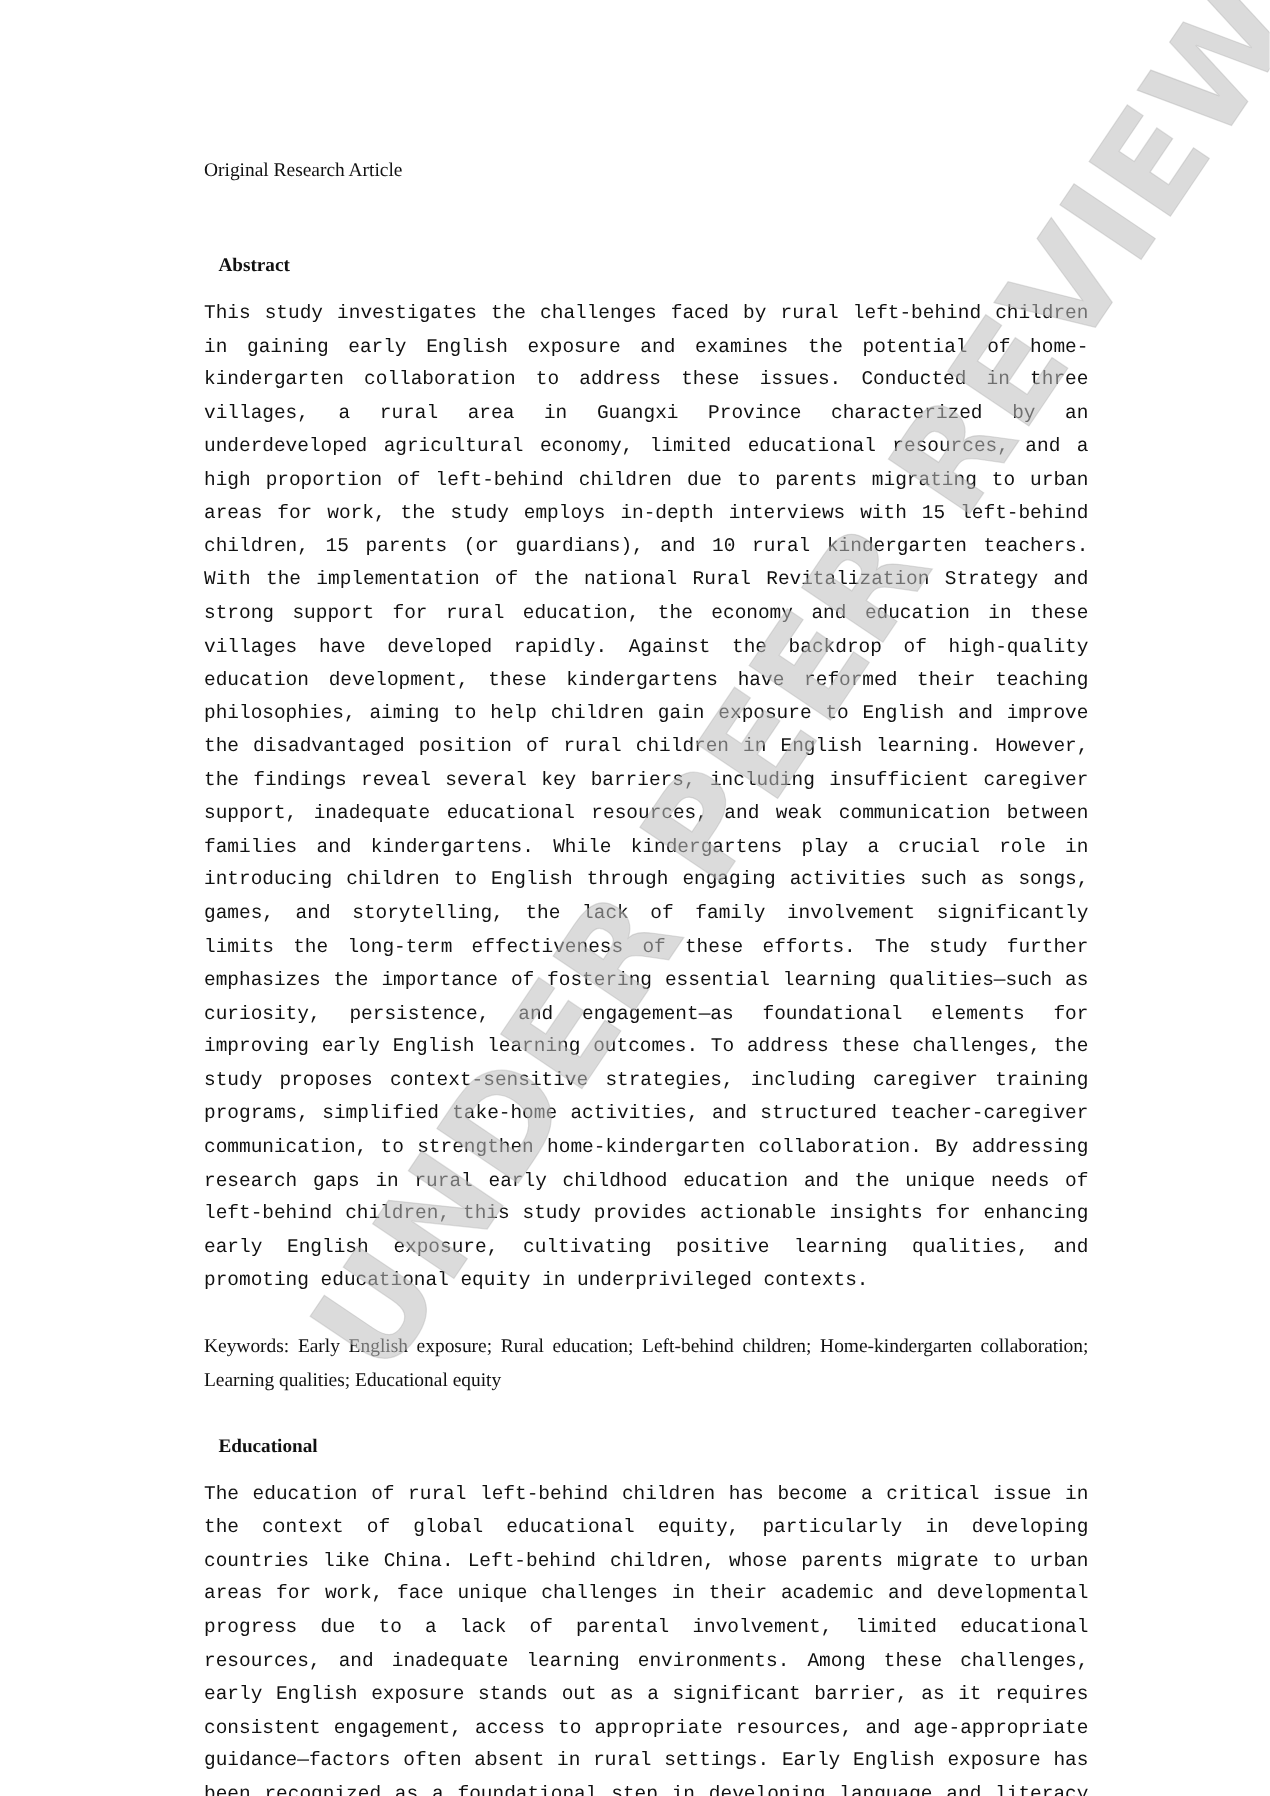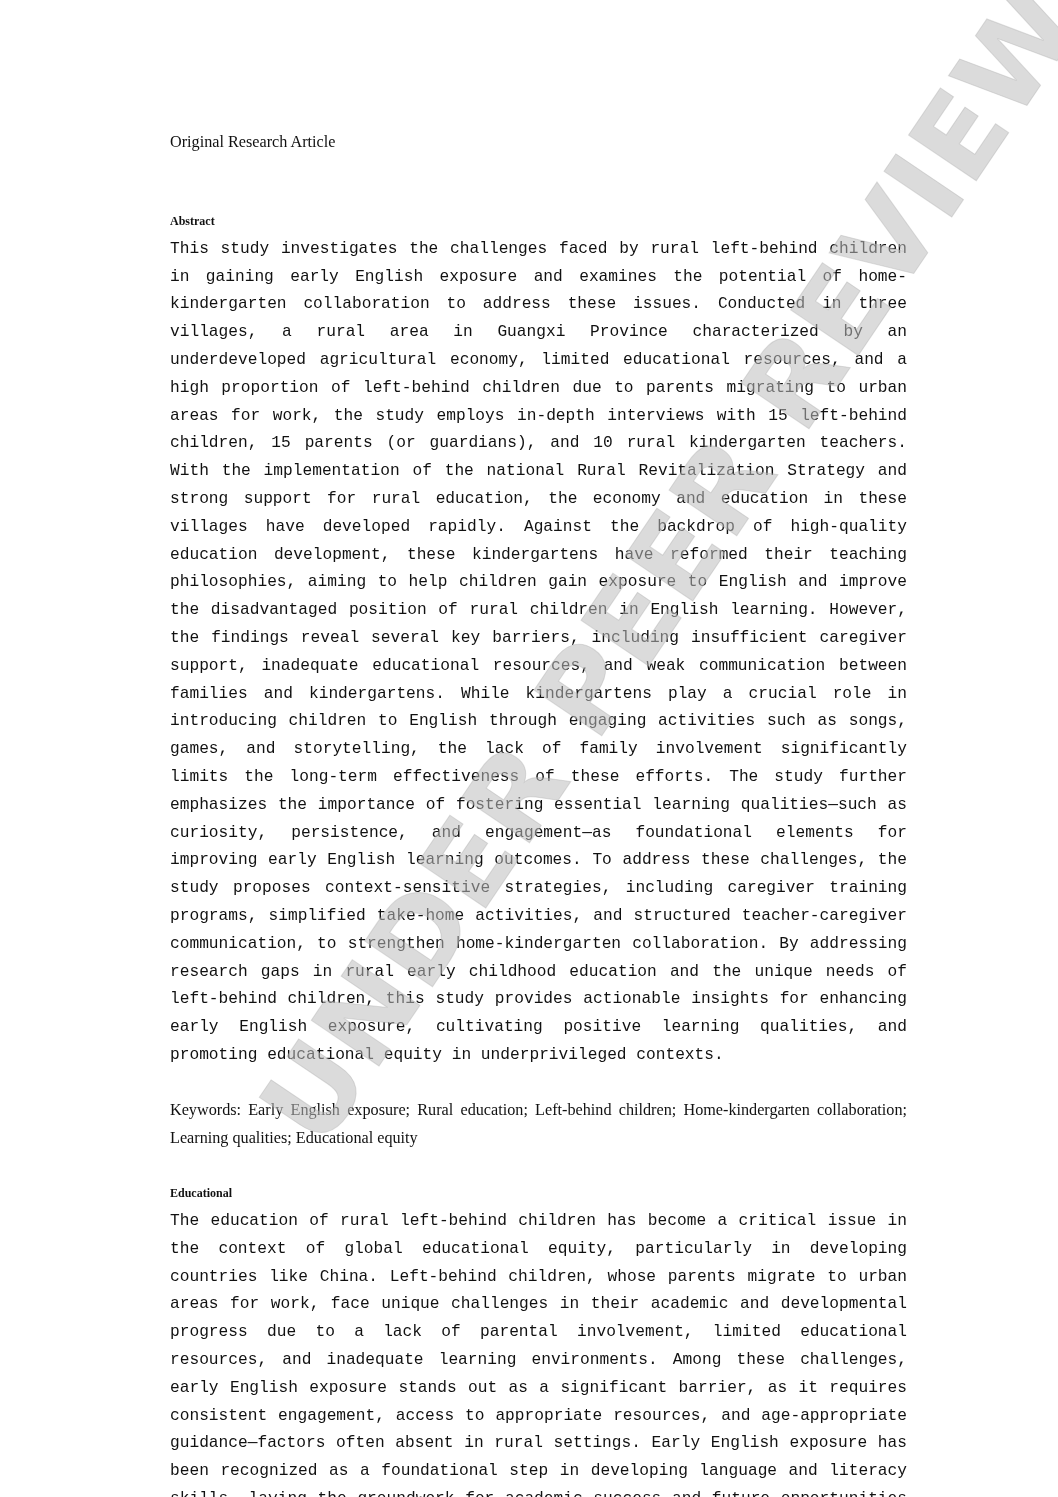--- a/index.html
+++ b/index.html
@@ -53,23 +53,23 @@
       margin: 0;
       line-height: 24px;
     }
     .title {
       margin: 58px 0 0 0;
       font-weight: normal;
       font-size: 16.2px;
       line-height: 27px;
     }
     .section-heading {
-      margin: 0;
+      margin: 12px;
       font-weight: bold;
-      font-size: 12px;
+      font-size: 16px;
       line-height: 27.8px;
     }
     .abstract-heading { margin-top: 54px; }
     .para {
       margin: 0;
       text-align: justify;
       font-family: Liberation Mono, monospace;
     }
     .keywords {
       margin: 27px 0 0 0;

